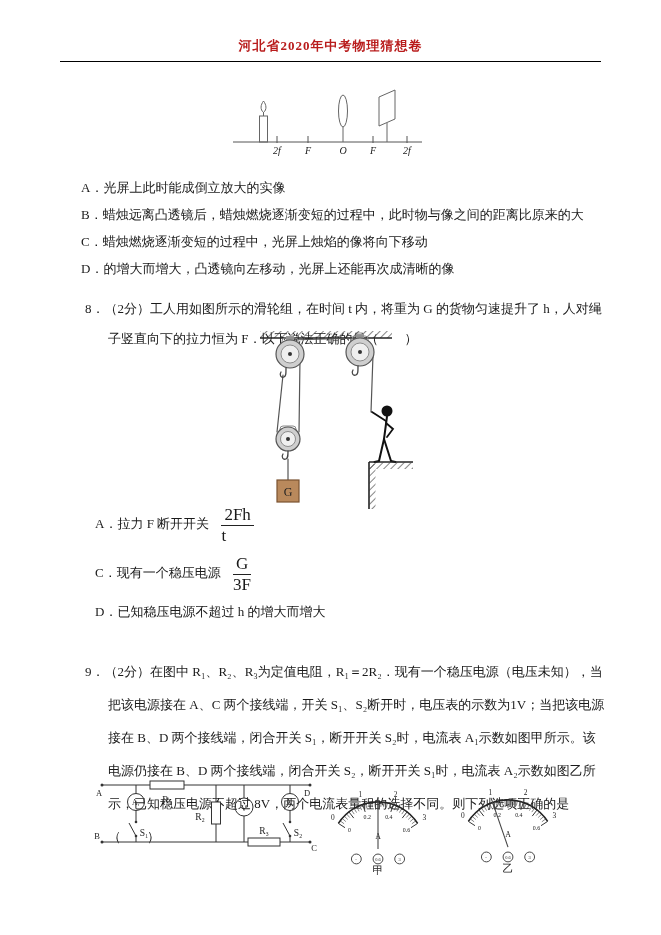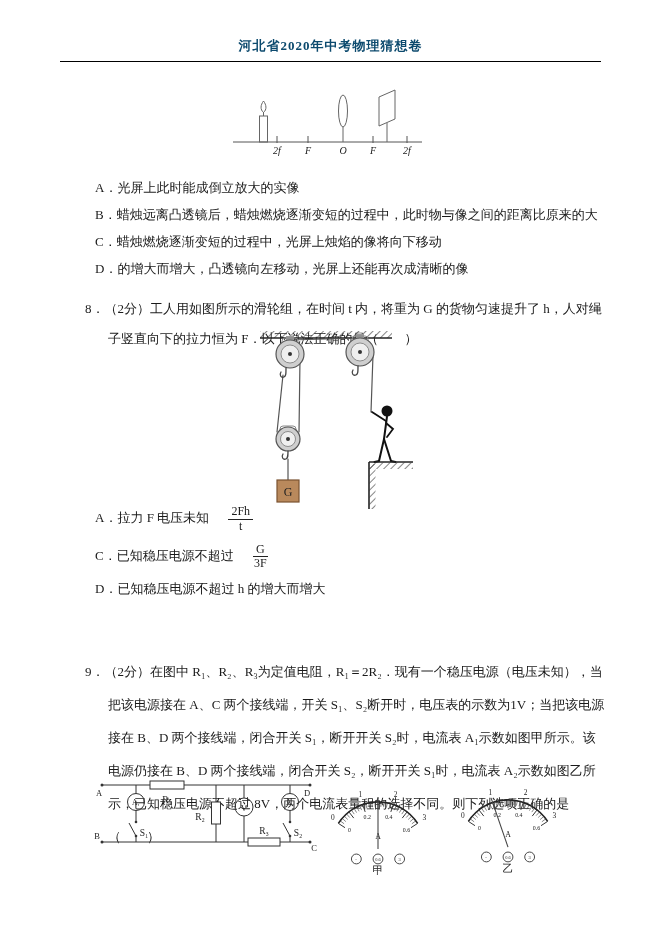--- a/index.html
+++ b/index.html
@@ -3,41 +3,41 @@
 <meta charset="utf-8">
 <style>
   html,body{margin:0;padding:0;}
   body{
     width:661px;height:935px;background:#ffffff;position:relative;
     font-family:"Liberation Serif","DejaVu Serif",serif;color:#1a1a1a;
     overflow:hidden;
   }
   .page-title{
     position:absolute;top:37px;left:0;width:661px;text-align:center;
-    font-size:13px;font-weight:bold;color:#0c4a6e;letter-spacing:1px;
+    font-size:13px;font-weight:bold;color:#b91c1c;letter-spacing:1px;
   }
   .title-rule{
     position:absolute;top:61px;left:60px;width:541px;height:0;
     border-top:1.5px solid #000;
   }
   .lens-fig{position:absolute;left:225px;top:86px;}
-  .q7-options{position:absolute;left:95px;top:174px;font-size:13px;}
+  .q7-options{position:absolute;left:81px;top:174px;font-size:13px;}
   .q7-options .opt{height:27px;line-height:27px;white-space:nowrap;}
   .stem{
     position:absolute;font-size:13px;line-height:32px;
     padding-left:23px;text-indent:-23px;
   }
   #q8-stem{left:85px;top:281px;width:502px;line-height:30px;}
   #q9-stem{left:85px;top:642px;width:500px;line-height:33px;}
   .pulley-fig{position:absolute;left:240px;top:322px;}
   .q8-options{position:absolute;left:95px;top:505px;font-size:13px;}
   .q8-options .opt{margin-bottom:9px;white-space:nowrap;}
   .frac{
-    display:inline-block;vertical-align:middle;text-align:center;
-    font-size:12px;line-height:1.15;margin:0 16px;
+    display:inline-block;vertical-align:middle;
+    font-size:17px;line-height:1.15;margin:0 9px;
   }
   .frac .num{display:block;border-bottom:1px solid #222;padding:0 3px;}
   .frac .den{display:block;}
   .circuit-fig{position:absolute;left:92px;top:780px;}
   .meter-fig{position:absolute;}
   #meter-0{left:316px;top:776px;}
   #meter-1{left:446px;top:774px;}
   svg text{font-family:"Liberation Serif","DejaVu Serif",serif;fill:#222;}
   svg .ital{font-style:italic;}
 </style>
@@ -151,25 +151,25 @@
   <g>
     <rect x="129" y="140.5" width="44" height="6.5" fill="url(#hat1)"></rect>
     <line x1="129" y1="140" x2="173" y2="140" stroke="#222" stroke-width="1.6"></line>
     <rect x="129.5" y="142" width="6" height="45" fill="url(#hat1)"></rect>
     <line x1="129" y1="140" x2="129" y2="187" stroke="#222" stroke-width="1.6"></line>
   </g>
 </svg>
 
 <div class="q8-options">
   <div class="opt">
-    <span>A．</span><span>拉力 F 电压未知</span>
+    <span>A．</span><span>拉力 F 断开开关</span>
     <span class="frac"><span class="num">2Fh</span><span class="den">t</span></span>
   </div>
   <div class="opt">
-    <span>C．</span><span>已知稳压电源不超过</span>
+    <span>C．</span><span>现有一个稳压电源</span>
     <span class="frac"><span class="num">G</span><span class="den">3F</span></span>
   </div>
   <div class="opt">
     <span>D．</span><span>已知稳压电源不超过 h 的增大而增大</span>
   </div>
 </div>
 
 <p class="stem" id="q9-stem">9．（2分）在图中 R₁、R₂、R₃为定值电阻，R₁＝2R₂．现有一个稳压电源（电压未知），当把该电源接在 A、C 两个接线端，开关 S₁、S₂断开时，电压表的示数为1V；当把该电源接在 B、D 两个接线端，闭合开关 S₁，断开开关 S₂时，电流表 A₁示数如图甲所示。该电源仍接在 B、D 两个接线端，闭合开关 S₂，断开开关 S₁时，电流表 A₂示数如图乙所示，已知稳压电源不超过 8V，两个电流表量程的选择不同。则下列选项正确的是（　　）</p>
 
 <svg class="circuit-fig" width="228" height="74" viewBox="0 0 228 74">

